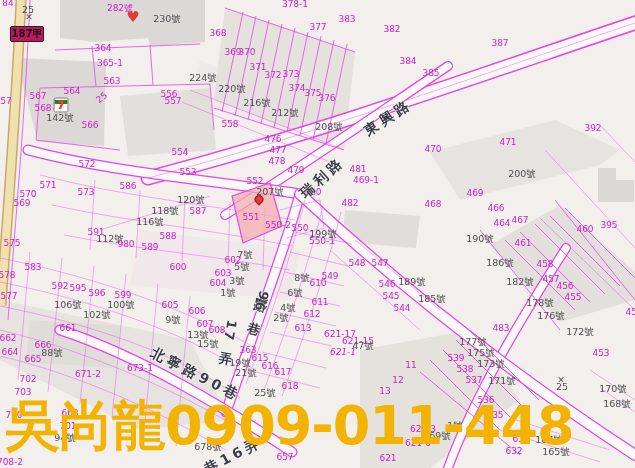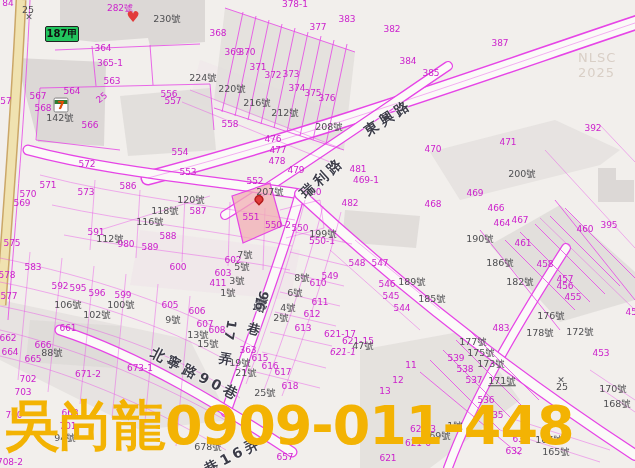--- a/index.html
+++ b/index.html
@@ -24,23 +24,23 @@
   .rv{color:var(--road_label,#3C3C48);font-size:13px;font-weight:bold;writing-mode:vertical-rl;
       text-shadow:0 0 2px #fff,0 0 2px #fff;letter-spacing:2px;}
   .mh{color:var(--marker_red,#E23B3B);font-size:15px;}
   .mx{color:#55555A;font-size:9px;font-weight:bold;}
   .mp{width:9px;height:9px;background:var(--marker_red,#E23B3B);border-radius:50% 50% 50% 0;
       transform:translate(-50%,-90%) rotate(-45deg);box-shadow:inset 0 0 0 1.5px #b02020;}
   .m7{width:13px;height:13px;background:#fff;border:1px solid #888;border-radius:2px;
       display:flex;align-items:center;justify-content:center;
       background:linear-gradient(180deg,#fff 15%,#2E7D32 15%,#2E7D32 40%,#fff 40%);}
   .m7::after{content:"7";color:#E65100;font-size:10px;font-weight:bold;text-shadow:0 0 1px #B71C1C;}
-  #shield{position:absolute;left:10px;top:26px;width:32px;height:14px;background:#22c55e;
+  #shield{position:absolute;left:10px;top:26px;width:32px;height:14px;background:#be185d;
       border:1.5px solid #222;border-radius:2px;color:#111;font-size:10px;font-weight:bold;
-      display:flex;align-items:center;justify-content:center;margin-left:35px;}
+      display:flex;align-items:center;justify-content:center;}
   #nlsc{position:absolute;left:578px;top:50px;font-size:13px;color:var(--nlsc_watermark,#D9CFC6);
       letter-spacing:1px;}
   #wm{position:absolute;left:6px;top:390px;width:629px;font-size:54px;font-weight:800;
       color:var(--watermark_text,#F3B303);letter-spacing:-1px;white-space:nowrap;}
 </style>
 </head>
 <body>
 
 <div id="map">
 
@@ -256,21 +256,21 @@
       <div class="lb p" style="left: 60px; top: 286px;">592</div>
       <div class="lb p" style="left: 78px; top: 288px;">595</div>
       <div class="lb p" style="left: 97px; top: 293px;">596</div>
       <div class="lb p" style="left: 123px; top: 295px;">599</div>
       <div class="lb p" style="left: 178px; top: 267px;">600</div>
       <div class="lb a" style="left: 68px; top: 305px;">106號</div>
       <div class="lb a" style="left: 121px; top: 305px;">100號</div>
       <div class="lb a" style="left: 97px; top: 315px;">102號</div>
       <div class="lb p" style="left: 233px; top: 260px;">602</div>
       <div class="lb p" style="left: 223px; top: 273px;">603</div>
-      <div class="lb p" style="left: 218px; top: 283px;">411</div>
+      <div class="lb p" style="left: 218px; top: 283px;">604</div>
       <div class="lb p" style="left: 170px; top: 305px;">605</div>
       <div class="lb p" style="left: 197px; top: 311px;">606</div>
       <div class="lb p" style="left: 205px; top: 324px;">607</div>
       <div class="lb p" style="left: 217px; top: 330px;">608</div>
       <div class="lb a" style="left: 245px; top: 255px;">7號</div>
       <div class="lb a" style="left: 242px; top: 267px;">5號</div>
       <div class="lb a" style="left: 237px; top: 281px;">3號</div>
       <div class="lb a" style="left: 228px; top: 293px;">1號</div>
       <div class="lb a" style="left: 302px; top: 278px;">8號</div>
       <div class="lb a" style="left: 295px; top: 293px;">6號</div>
@@ -299,25 +299,25 @@
       <div class="lb p" style="left: 402px; top: 308px;">544</div>
       <div class="lb p" style="left: 340px; top: 334px;">621-17</div>
       <div class="lb p" style="left: 358px; top: 341px;">621-15</div>
       <div class="lb a" style="left: 363px; top: 346px;">47號</div>
       <div class="lb p" style="left: 343px; top: 352px; font-style: italic;">621-1</div>
       <div class="lb a" style="left: 480px; top: 239px;">190號</div>
       <div class="lb a" style="left: 500px; top: 263px;">186號</div>
       <div class="lb a" style="left: 520px; top: 282px;">182號</div>
       <div class="lb a" style="left: 412px; top: 282px;">189號</div>
       <div class="lb a" style="left: 432px; top: 299px;">185號</div>
-      <div class="lb a" style="left: 540px; top: 303px; margin-top: 30px;">178號</div>
+      <div class="lb a" style="left: 540px; top: 303px;">178號</div>
       <div class="lb a" style="left: 551px; top: 316px;">176號</div>
       <div class="lb a" style="left: 580px; top: 332px;">172號</div>
       <div class="lb p" style="left: 545px; top: 264px;">458</div>
-      <div class="lb p" style="left: 551px; top: 279px; padding-left: 28px;">457</div>
+      <div class="lb p" style="left: 551px; top: 279px;">457</div>
       <div class="lb p" style="left: 565px; top: 286px;">456</div>
       <div class="lb p" style="left: 573px; top: 297px;">455</div>
       <div class="lb p" style="left: 590px; top: 312px; margin-left: 44px;">454</div>
       <div class="lb p" style="left: 601px; top: 353px;">453</div>
       <div class="lb p" style="left: 501px; top: 328px;">483</div>
       <div class="lb p" style="left: 68px; top: 328px;">661</div>
       <div class="lb p" style="left: 8px; top: 338px;">662</div>
       <div class="lb p" style="left: 10px; top: 352px;">664</div>
       <div class="lb p" style="left: 43px; top: 345px;">666</div>
       <div class="lb p" style="left: 33px; top: 359px;">665</div>
@@ -335,21 +335,21 @@
       <div class="lb p" style="left: 398px; top: 380px;">12</div>
       <div class="lb p" style="left: 385px; top: 391px;">13</div>
       <div class="lb p" style="left: 456px; top: 358px;">539</div>
       <div class="lb p" style="left: 465px; top: 369px;">538</div>
       <div class="lb p" style="left: 474px; top: 380px;">537</div>
       <div class="lb p" style="left: 486px; top: 400px;">536</div>
       <div class="lb p" style="left: 495px; top: 415px;">535</div>
       <div class="lb a" style="left: 473px; top: 342px;">177號</div>
       <div class="lb a" style="left: 481px; top: 353px;">175號</div>
       <div class="lb a" style="left: 491px; top: 364px;">173號</div>
-      <div class="lb a" style="left: 502px; top: 381px; text-decoration: underline;">171號</div>
+      <div class="lb a" style="left: 502px; top: 381px;">171號</div>
       <div class="lb mx" style="left: 561px; top: 380px;">✕</div>
       <div class="lb a" style="left: 562px; top: 387px;">25</div>
       <div class="lb a" style="left: 613px; top: 389px;">170號</div>
       <div class="lb a" style="left: 617px; top: 404px;">168號</div>
       <div class="lb p" style="left: 521px; top: 439px;">634</div>
       <div class="lb a" style="left: 549px; top: 440px;">167號</div>
       <div class="lb p" style="left: 514px; top: 451px;">632</div>
       <div class="lb a" style="left: 556px; top: 452px;">165號</div>
       <div class="lb p" style="left: 423px; top: 429px;">621-3</div>
       <div class="lb a" style="left: 440px; top: 436px;">69號</div>
@@ -360,15 +360,14 @@
       <div class="lb a" style="left: 208px; top: 447px;">678號</div>
       <div class="lb r" style="left: 388px; top: 117px; transform: translate(-50%, -50%) rotate(-33deg);">東興路</div>
       <div class="lb r" style="left: 322px; top: 177px; transform: translate(-50%, -50%) rotate(-42deg);">瑞利路</div>
       <div class="lb rv" style="left: 262px; top: 300px; transform: translate(-50%, -50%) rotate(16deg);">北寧路96巷</div>
       <div class="lb rv" style="left: 230px; top: 332px; transform: translate(-50%, -50%) rotate(10deg);">17弄</div>
       <div class="lb r" style="left: 196px; top: 374px; transform: translate(-50%, -50%) rotate(27deg);">北寧路90巷</div>
       <div class="lb r" style="left: 233px; top: 455px; transform: translate(-50%, -50%) rotate(-28deg);">巷16弄</div>
     </div>
 
   <div id="shield">187甲</div>
-  <div id="nlsc">NLSC 2025</div>
   <div id="wm">吳尚龍0909-011-448</div>
 </div>
 
 </body></html>

